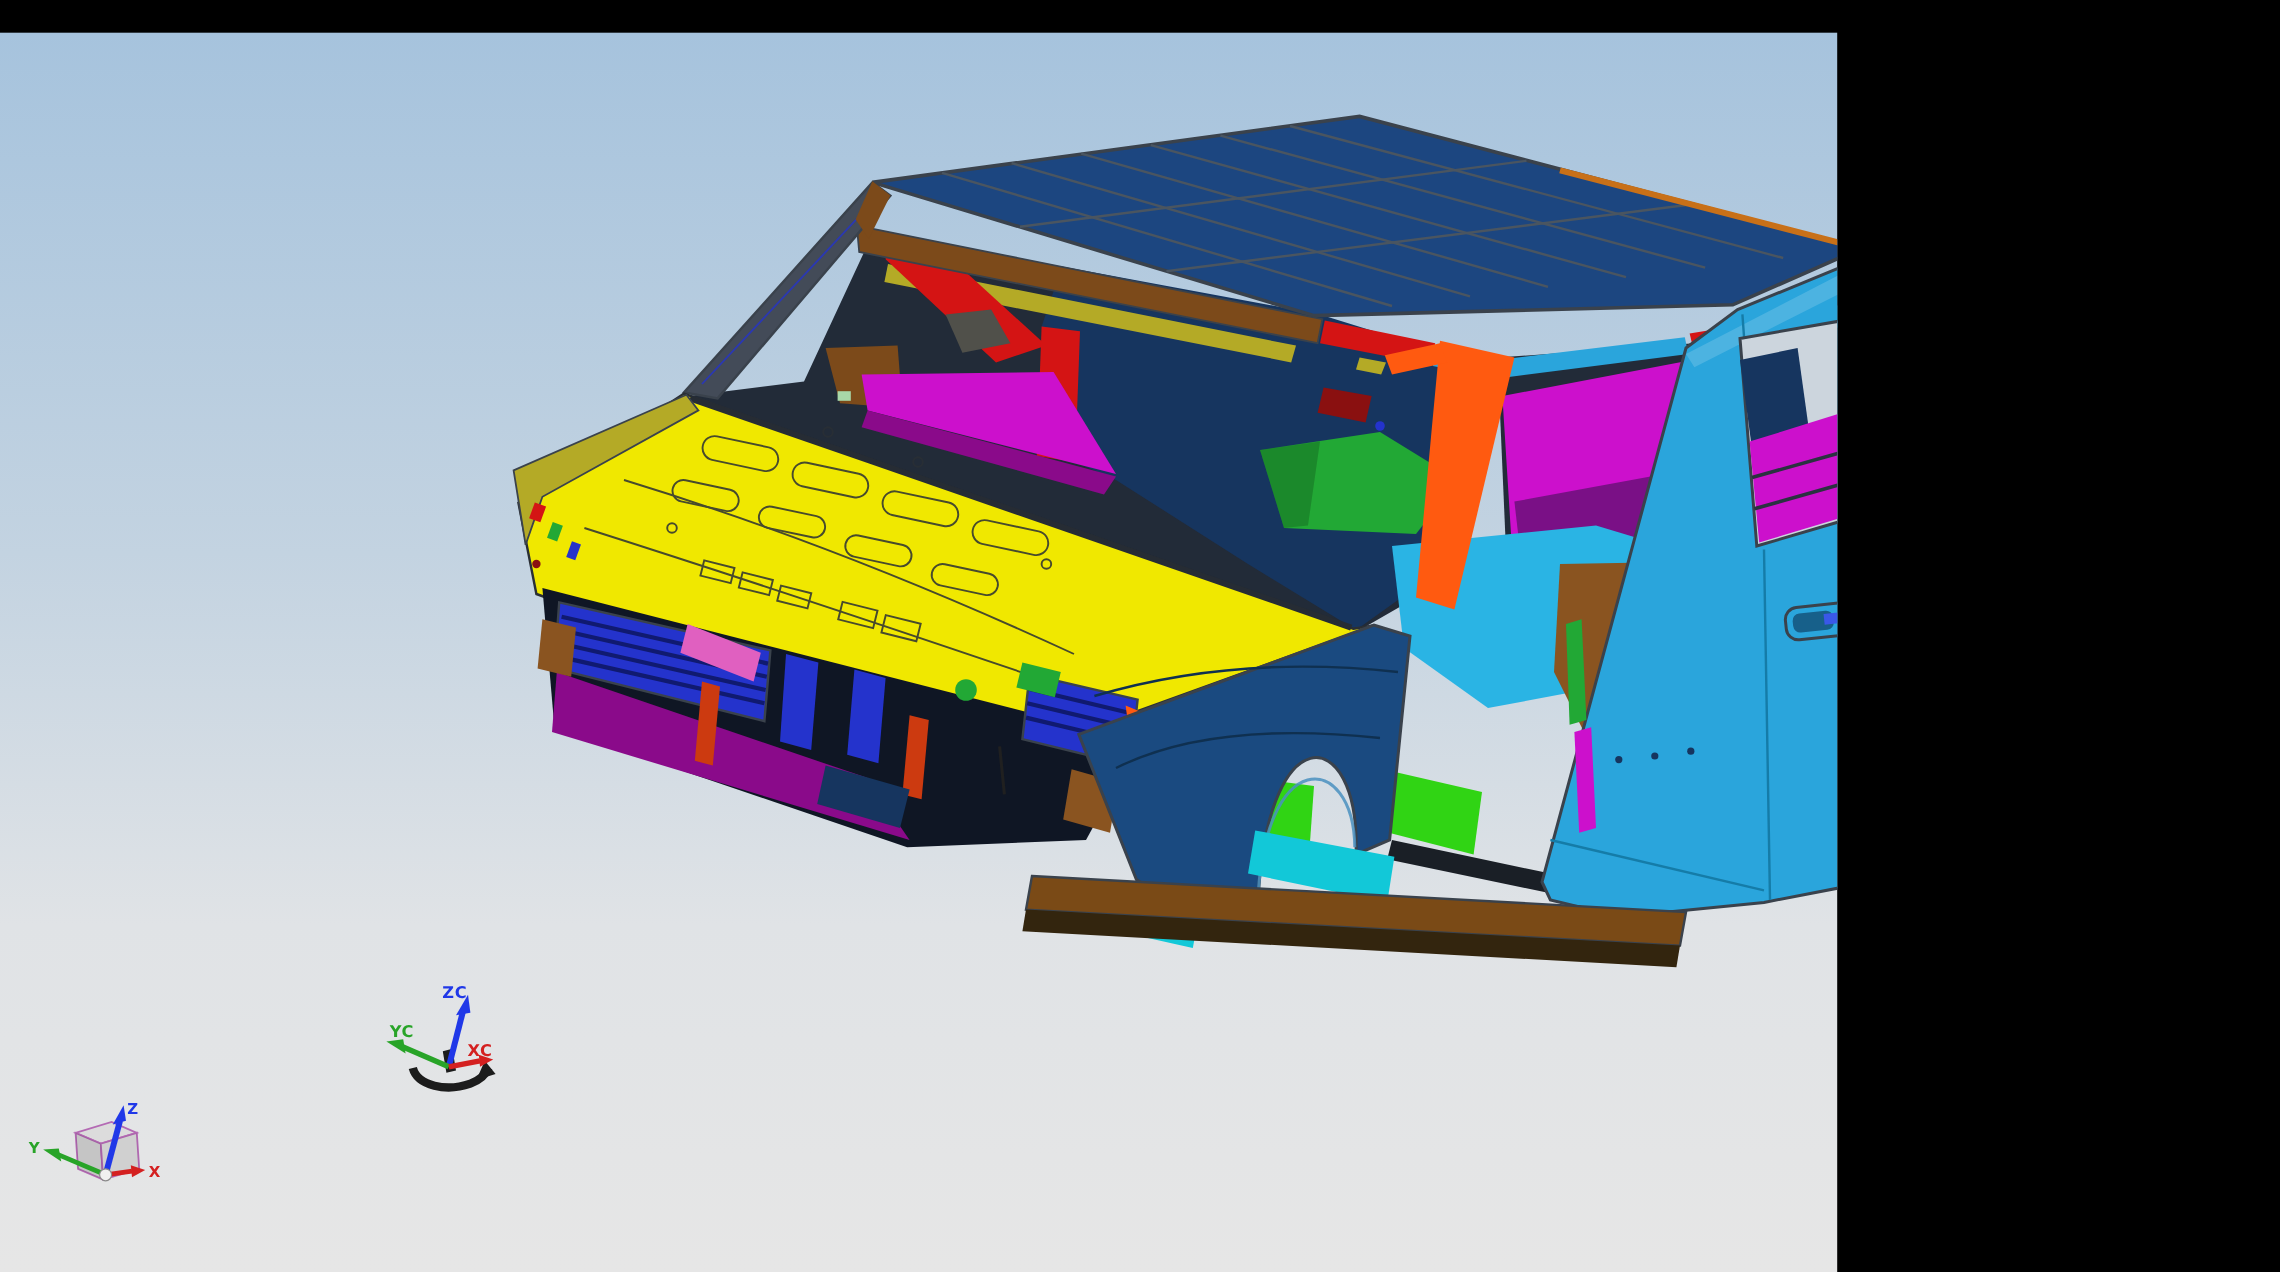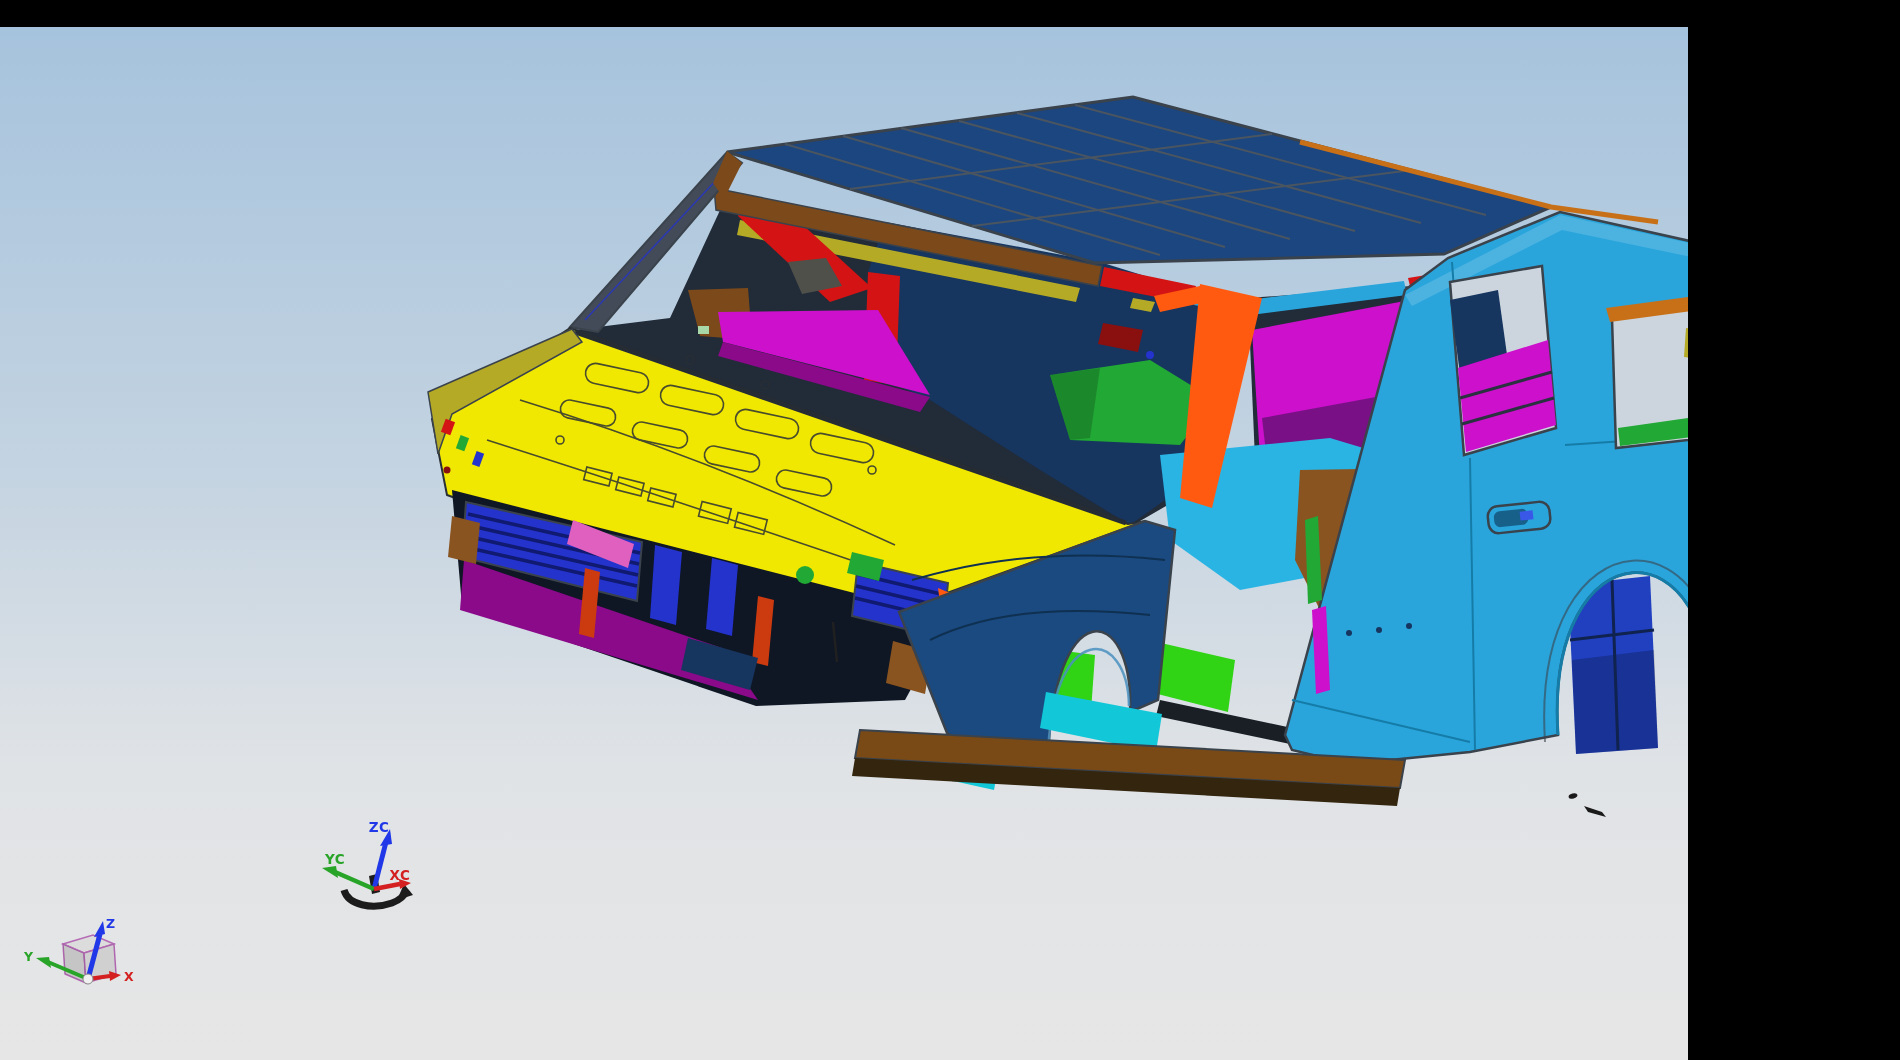--- a/index.html
+++ b/index.html
@@ -1,16 +1,16 @@
 <!DOCTYPE html>
 <html><head>
 <meta charset="utf-8">
 <style>
   html,body{margin:0;padding:0;background:#000;}
-  .app{position:relative;width:1688px;height:1060px;background:#000;overflow:hidden;
+  .app{position:relative;width:1531px;height:1060px;background:#000;overflow:hidden;
        font-family:"DejaVu Sans",sans-serif;}
   .topbar{position:absolute;left:0;top:0;width:1900px;height:27px;background:#000;}
   .rightbar{position:absolute;right:0;top:0;width:8px;height:1060px;background:#000;}
   .viewport{position:absolute;left:0;top:27px;width:1892px;height:1033px;}
   svg{display:block;}
   svg text{font:600 13.5px "DejaVu Sans",sans-serif;letter-spacing:.5px;}
   svg text.axsm{font:600 12.5px "DejaVu Sans",sans-serif;}
 </style>
 </head>
 <body>

